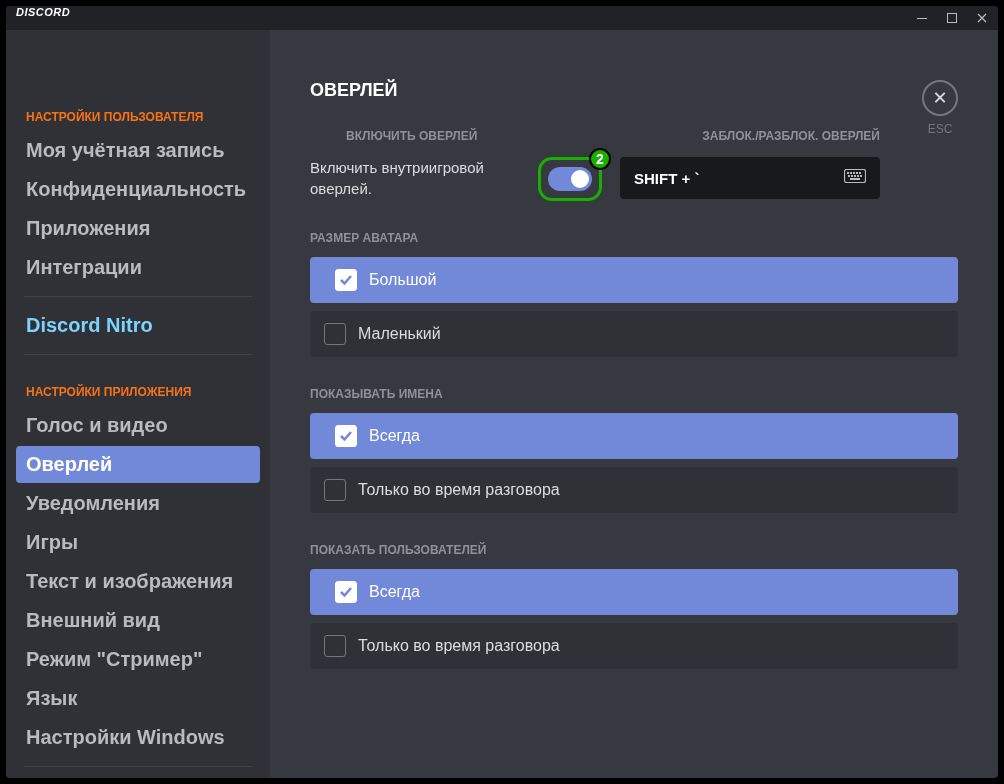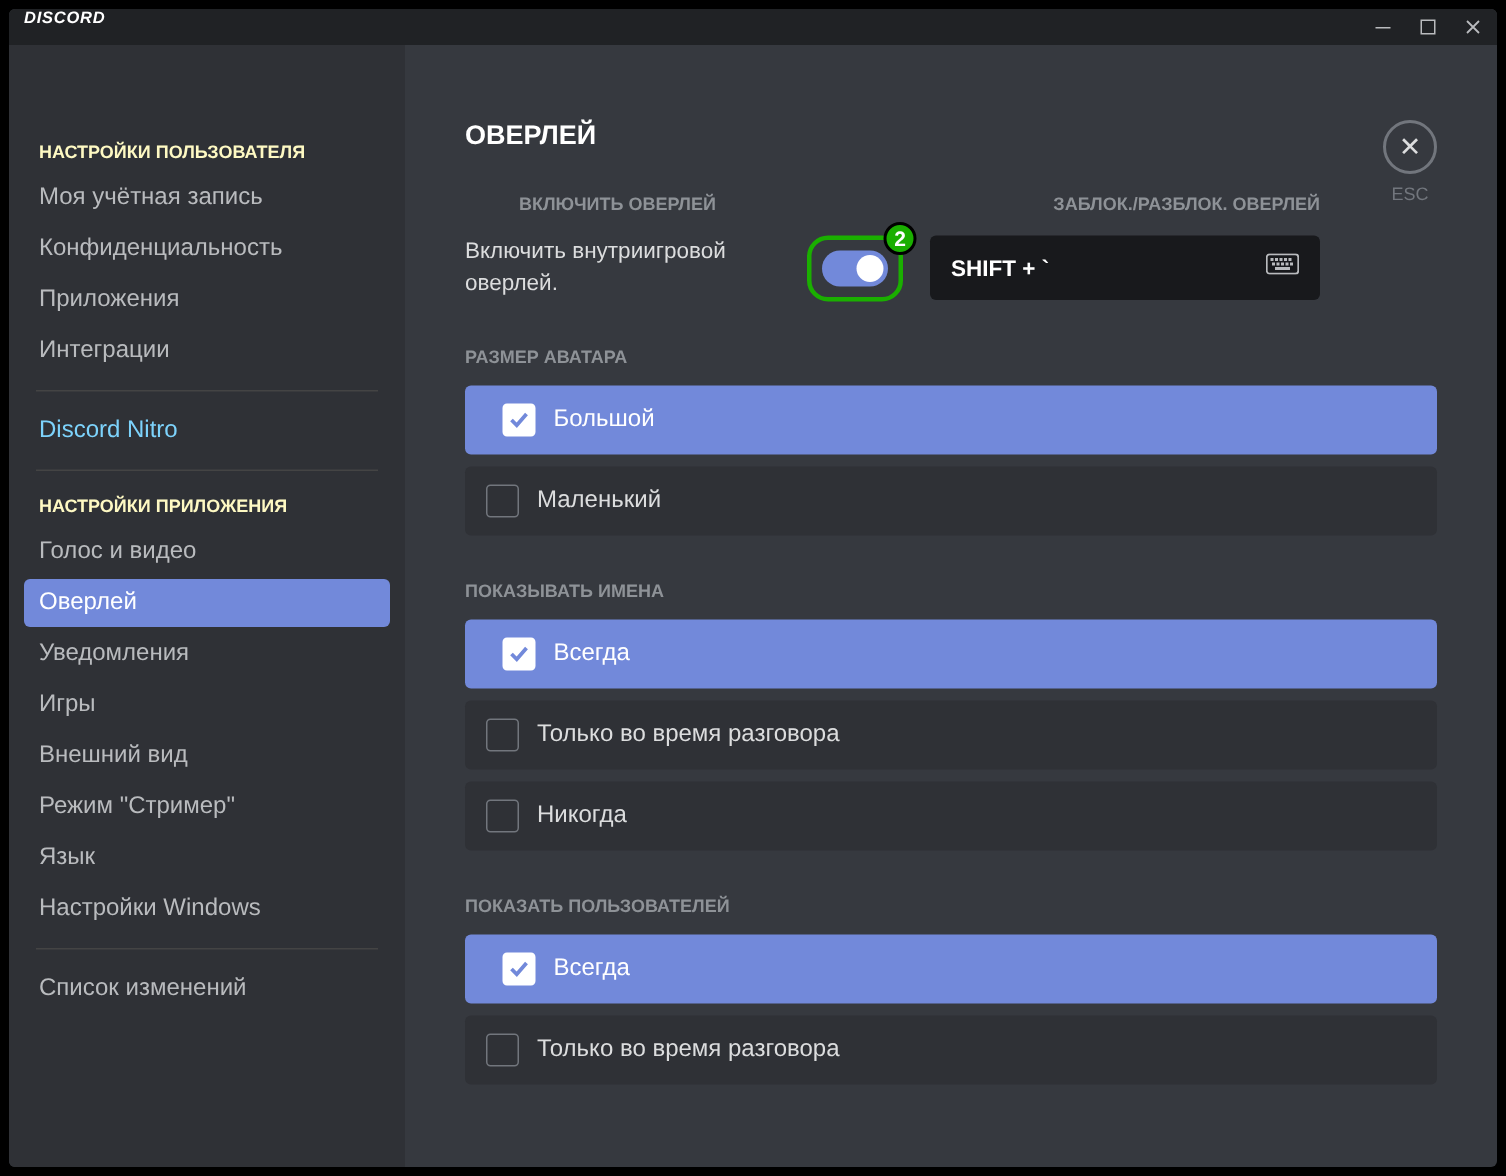--- a/index.html
+++ b/index.html
@@ -4,22 +4,22 @@
 <style>
 * { margin: 0; padding: 0; box-sizing: border-box; font-family: -apple-system, BlinkMacSystemFont, "Segoe UI", Helvetica, Arial, sans-serif; }
 body { background: #000; width: 1004px; height: 784px; overflow: hidden; position: relative; }
 .window { position: absolute; top: 6px; left: 6px; width: 992px; height: 772px; background: #36393f; border-radius: 4px; overflow: hidden; }
 .titlebar { height: 24px; background: #202225; display: flex; justify-content: space-between; padding: 0 10px; }
 .titlebar-brand { color: #fff; font-size: 11px; font-weight: 800; letter-spacing: 0.5px; font-style: italic; }
 .titlebar-controls { display: flex; gap: 18px; align-items: center; }
 .titlebar-ctrl { color: #b9bbbe; cursor: pointer; display: flex; align-items: center; }
 .content-wrap { display: flex; height: calc(100% - 24px); position: relative; }
 .sidebar { width: 264px; background: #2f3136; padding: 50px 10px 20px 10px; overflow-y: hidden; }
-.sidebar-header { color: #fef9c3; font-size: 12px; font-weight: 700; text-transform: uppercase; padding: 6px 10px; margin-top: 8px; }
-.sidebar-item { color: #b9bbbe; font-size: 16px; padding: 7px 10px; border-radius: 4px; cursor: pointer; margin: 2px 0; position: relative; }
+.sidebar-header { color: #f97316; font-size: 12px; font-weight: 700; text-transform: uppercase; padding: 6px 10px; margin-top: 24px; }
+.sidebar-item { color: #b9bbbe; font-size: 20px; padding: 7px 10px; border-radius: 4px; cursor: pointer; margin: 2px 0; position: relative; font-weight: bold; }
 .sidebar-item.nitro { color: #7dd3fc; }
 .sidebar-item.selected { background: #7289da; color: #fff; }
 .separator { height: 1px; background: #444; margin: 10px 8px; }
 .callout-badge { position: absolute; width: 22px; height: 22px; background: #1aaf00; border-radius: 50%; color: #fff; font-weight: 700; font-size: 14px; display: flex; align-items: center; justify-content: center; border: 2px solid #000; }
 .main { flex: 1; padding: 50px 40px 20px 40px; position: relative; overflow: hidden; }
 .esc-btn { position: absolute; top: 50px; right: 40px; display: flex; flex-direction: column; align-items: center; gap: 6px; }
 .esc-circle { width: 36px; height: 36px; border: 2px solid #72767d; border-radius: 50%; display: flex; align-items: center; justify-content: center; cursor: pointer; }
 .esc-x { color: #dcddde; font-size: 18px; line-height: 1; }
 .esc-label { color: #72767d; font-size: 12px; }
 .page-title { color: #fff; font-size: 18px; font-weight: 700; text-transform: uppercase; margin-bottom: 28px; }
@@ -79,20 +79,21 @@
       <div class="sidebar-item">Приложения</div>
       <div class="sidebar-item">Интеграции</div>
       <div class="separator"></div>
       <div class="sidebar-item nitro">Discord Nitro</div>
       <div class="separator"></div>
       <div class="sidebar-header">НАСТРОЙКИ ПРИЛОЖЕНИЯ</div>
       <div class="sidebar-item">Голос и видео</div>
       <div class="sidebar-item selected" style="position:relative;">Оверлей</div>
       <div class="sidebar-item">Уведомления</div>
       <div class="sidebar-item">Игры</div>
+      <div class="sidebar-item">Текст и изображения</div>
       <div class="sidebar-item">Внешний вид</div>
       <div class="sidebar-item">Режим "Стример"</div>
       <div class="sidebar-item">Язык</div>
       <div class="sidebar-item">Настройки Windows</div>
       <div class="separator"></div>
       <div class="sidebar-item">Список изменений</div>
     </div>
 
     <div class="main">
       <div class="esc-btn">
@@ -165,24 +166,20 @@
               <svg class="check-svg" width="14" height="14" viewBox="0 0 14 14">
                 <path d="M2 7 L5.5 10.5 L12 3" stroke="#7289da" stroke-width="2.5" fill="none"></path>
               </svg>
             </div>
           <span class="radio-label">Всегда</span>
         </div>
         <div class="radio-option">
           <div class="checkbox"></div>
           <span class="radio-label">Только во время разговора</span>
         </div>
-        <div class="radio-option">
-          <div class="checkbox"></div>
-          <span class="radio-label">Никогда</span>
-        </div>
       </div>
 
       <div class="section-label">ПОКАЗАТЬ ПОЛЬЗОВАТЕЛЕЙ</div>
       <div class="radio-group">
         <div class="radio-option selected">
           <div class="checkbox">
               <svg class="check-svg" width="14" height="14" viewBox="0 0 14 14">
                 <path d="M2 7 L5.5 10.5 L12 3" stroke="#7289da" stroke-width="2.5" fill="none"></path>
               </svg>
             </div>

